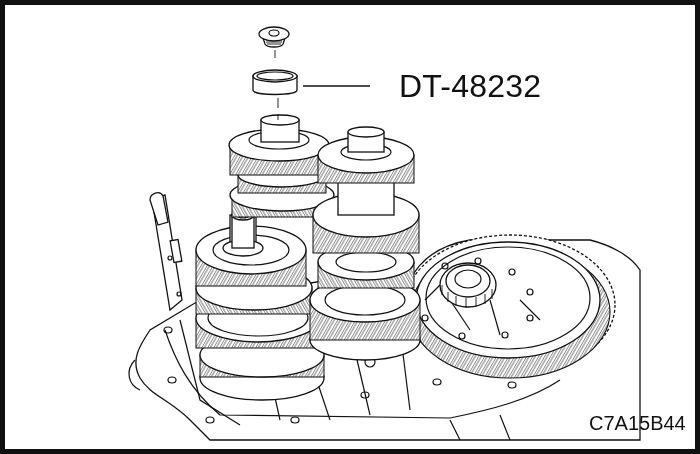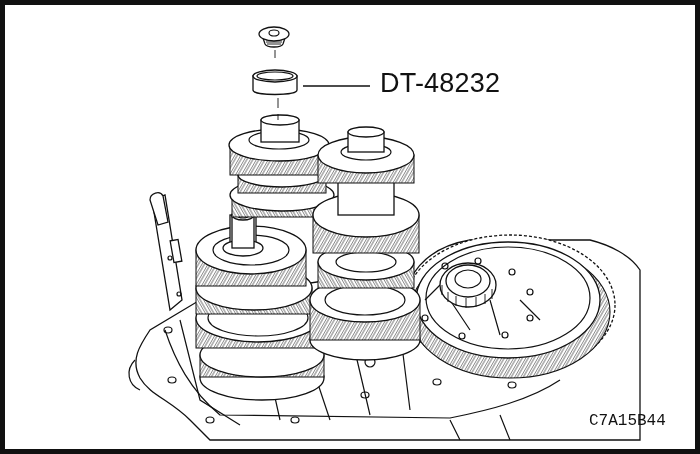--- a/index.html
+++ b/index.html
@@ -4,27 +4,27 @@
   <style>
     html, body { margin: 0; padding: 0; background: #ffffff; }
     body { width: 700px; height: 454px; position: relative; overflow: hidden; }
     .frame {
       position: absolute; left: 0; top: 0; width: 700px; height: 454px;
       box-sizing: border-box; border: 5px solid #111111; border-left-width: 5px;
       background: #ffffff;
     }
     svg.art { position: absolute; left: 0; top: 0; }
     .callout-label {
-      position: absolute; left: 380px; top: 70px;
-      font-family: "Liberation Sans", sans-serif; font-size: 27px; color: #111111;
+      position: absolute; left: 399px; top: 70px;
+      font-family: "Liberation Sans", sans-serif; font-size: 32px; color: #111111;
       letter-spacing: 0.2px; line-height: 1;
     }
     .figure-id {
       position: absolute; left: 589px; top: 413px;
-      font-family: Liberation Mono, monospace; font-size: 16px; color: #111111;
+      font-family: Liberation Sans, sans-serif; font-size: 20px; color: #111111;
       line-height: 1;
     }
     .s { fill: #ffffff; stroke: #111111; stroke-width: 1.3; }
     .n { fill: none; stroke: #111111; stroke-width: 1.2; }
     .t { fill: none; stroke: #111111; stroke-width: 0.9; }
   </style>
 </head>
 <body>
 
 <div class="frame"></div>

